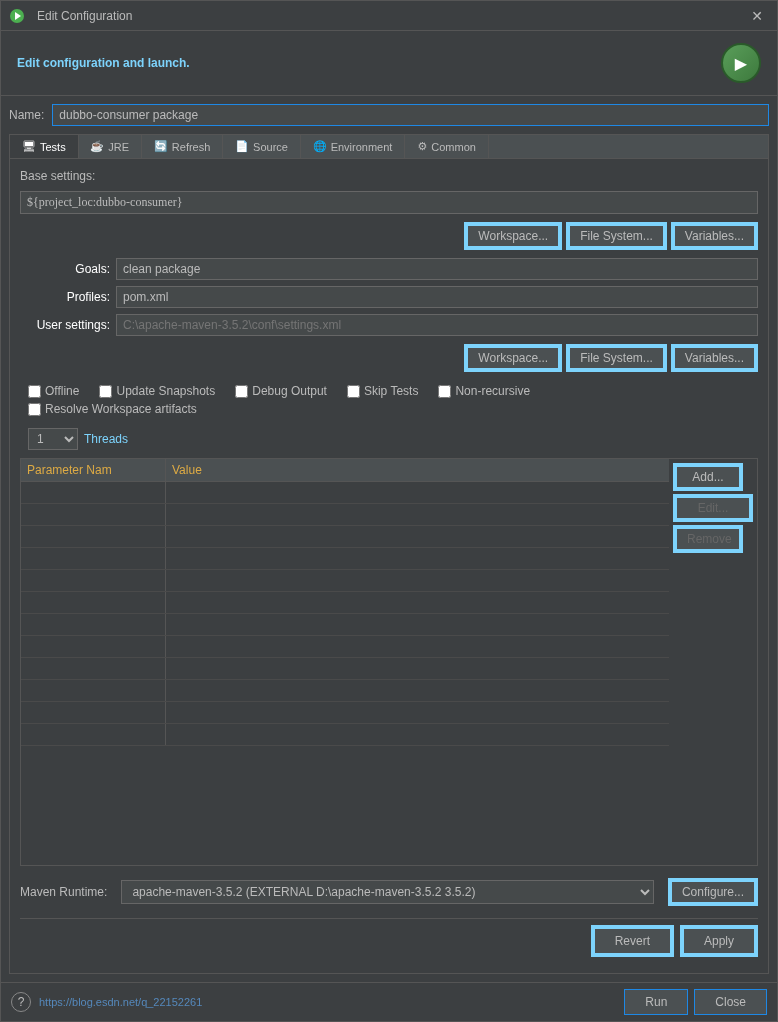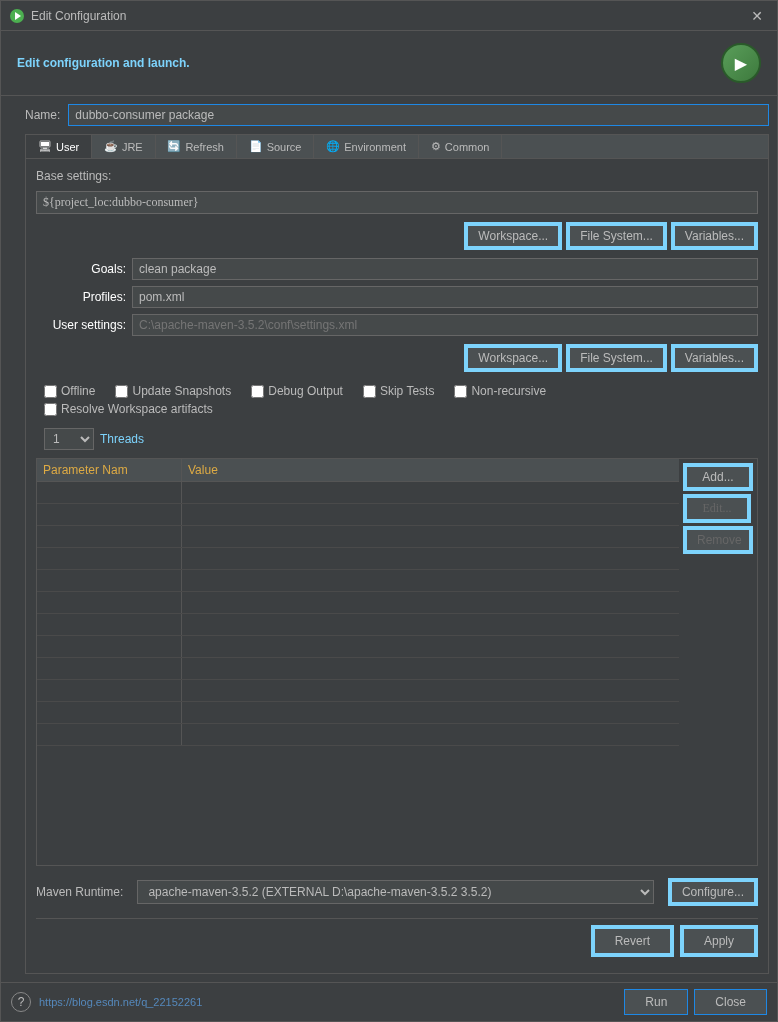--- a/index.html
+++ b/index.html
@@ -29,21 +29,21 @@
       align-items: center;
       justify-content: space-between;
       padding: 0 8px;
       border-bottom: 1px solid #555;
       flex-shrink: 0;
     }
 
     .title-bar-left {
       display: flex;
       align-items: center;
-      gap: 6px;
+      gap: 12px;
     }
 
     .title-icon {
       width: 16px;
       height: 16px;
     }
 
     .title-text {
       color: #bbbbbb;
       font-size: 12px;
@@ -88,21 +88,20 @@
       color: white;
       font-size: 16px;
     }
 
     .content-area {
       flex: 1;
       display: flex;
       flex-direction: column;
       overflow: hidden;
       padding: 8px;
-      margin-left: 16px;
     }
 
     .name-row {
       display: flex;
       align-items: center;
       gap: 8px;
       margin-bottom: 8px;
     }
 
     .name-label {
@@ -421,21 +420,21 @@
   <div class="content-area">
 
     <div class="name-row">
       <span class="name-label">Name:</span>
       <input class="name-input" type="text" value="dubbo-consumer package" style="">
     </div>
 
     <div class="tabs-bar">
       <div class="tab active">
         <span>🖥</span>
-        <span>User</span>
+        <span>Tests</span>
       </div>
       <div class="tab">
         <span>☕</span>
         <span>JRE</span>
       </div>
       <div class="tab">
         <span>🔄</span>
         <span>Refresh</span>
       </div>
       <div class="tab">
@@ -575,21 +574,21 @@
                   <div class="params-cell-value"></div>
                 </div>
               <div class="params-row">
                   <div class="params-cell-name"></div>
                   <div class="params-cell-value"></div>
                 </div>
             </div>
           </div>
           <div class="params-side-buttons">
             <button class="btn" style="width:70px;">Add...</button>
-            <button class="btn" style="width:68px;font-family:Liberation Serif, serif;" disabled="">Edit...</button>
+            <button class="btn" style="width:80px;" disabled="">Edit...</button>
             <button class="btn" style="width:70px;" disabled="">Remove</button>
           </div>
         </div>
       </div>
 
       <div class="runtime-row">
         <span class="runtime-label">Maven Runtime:</span>
         <select class="runtime-select">
           <option>apache-maven-3.5.2 (EXTERNAL D:\apache-maven-3.5.2 3.5.2)</option>
         </select>

